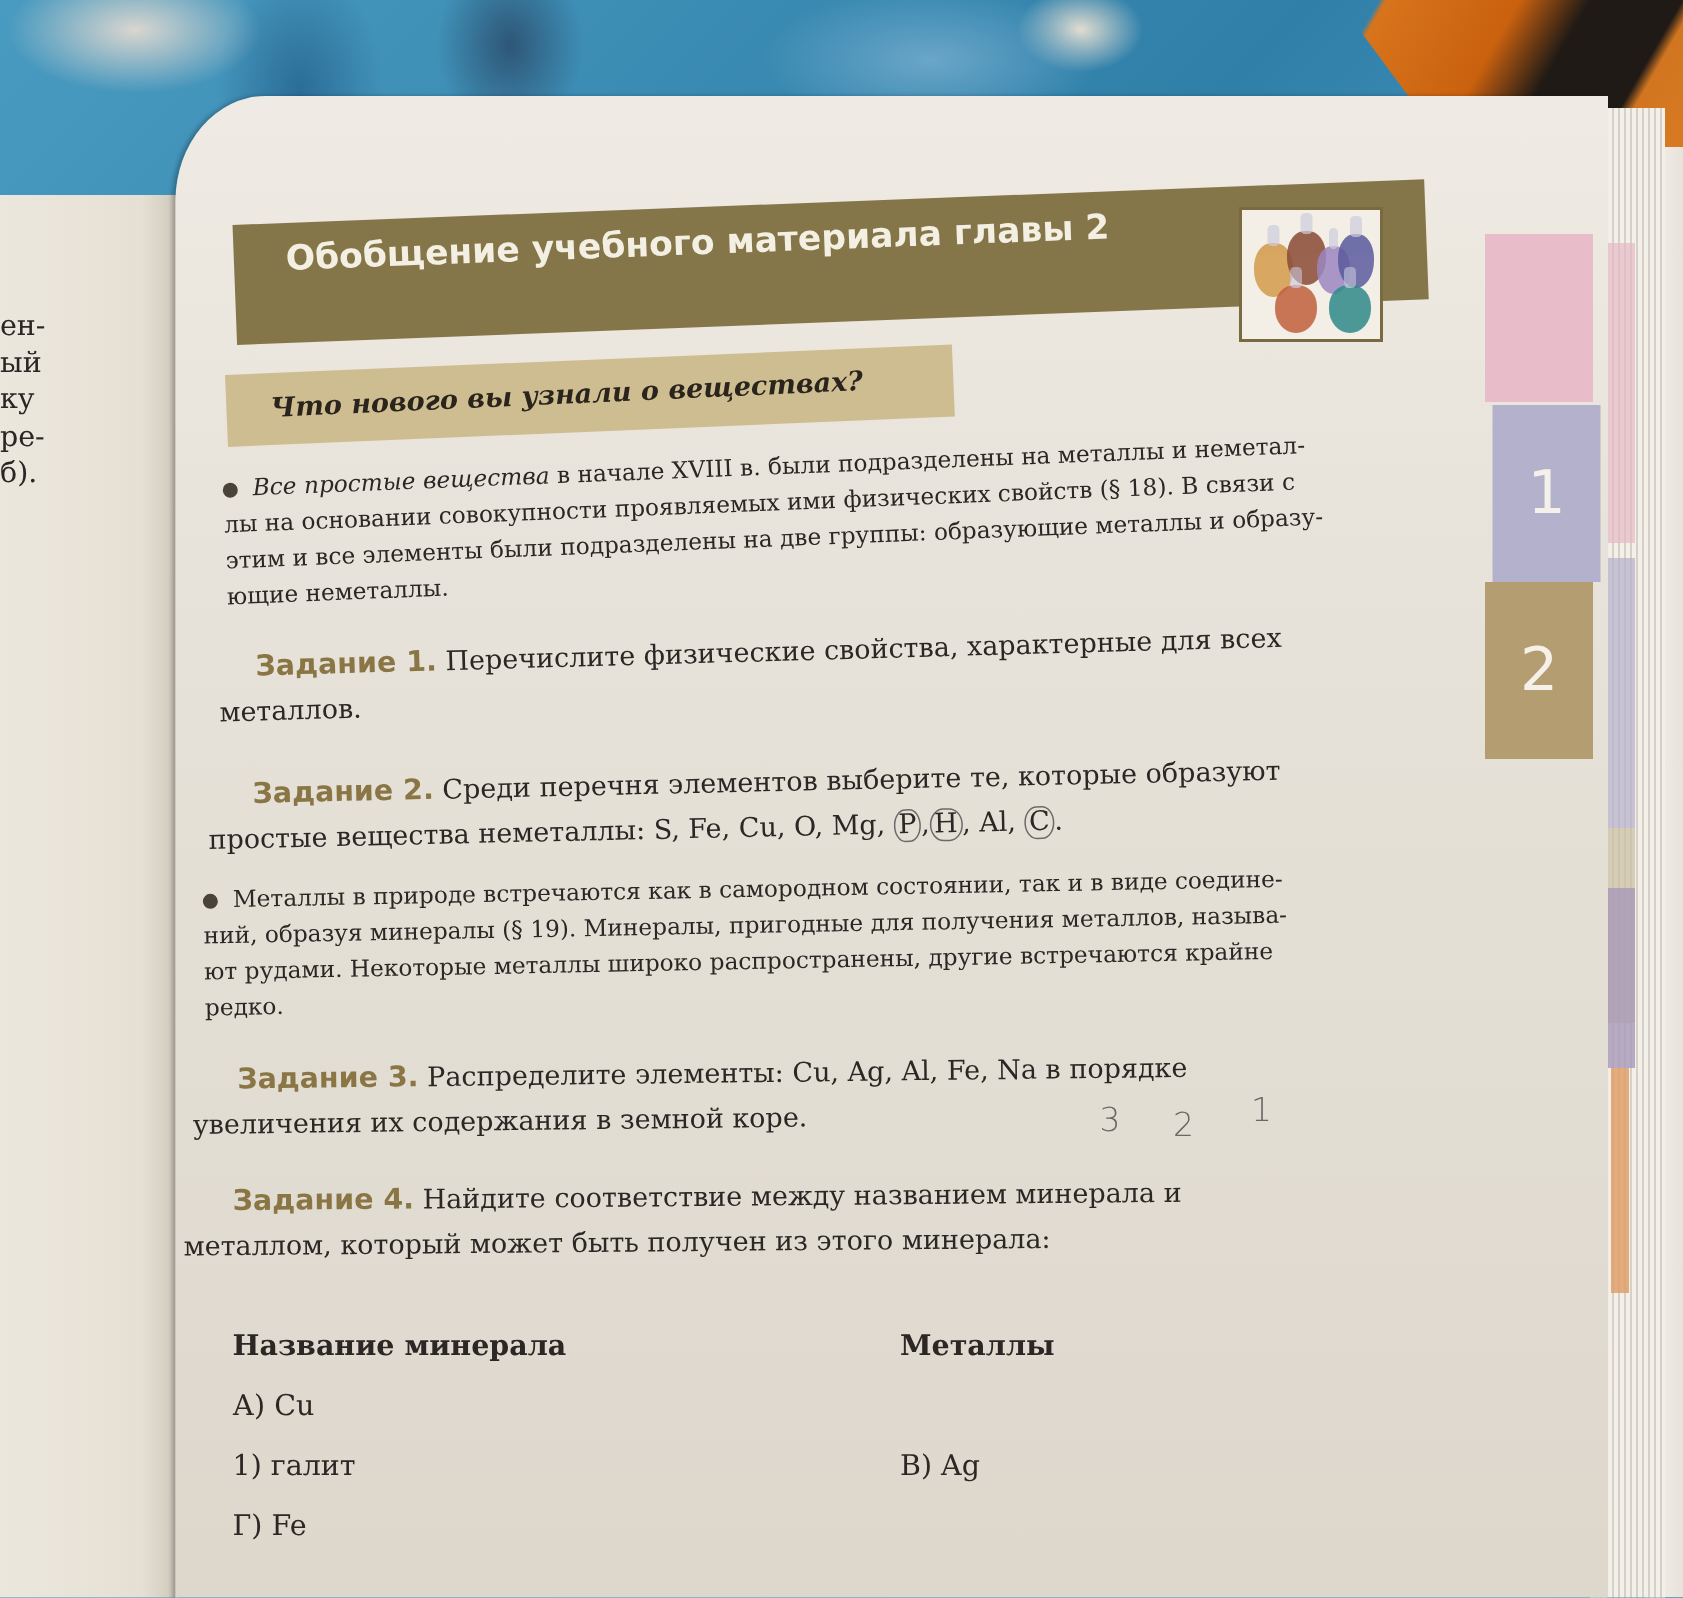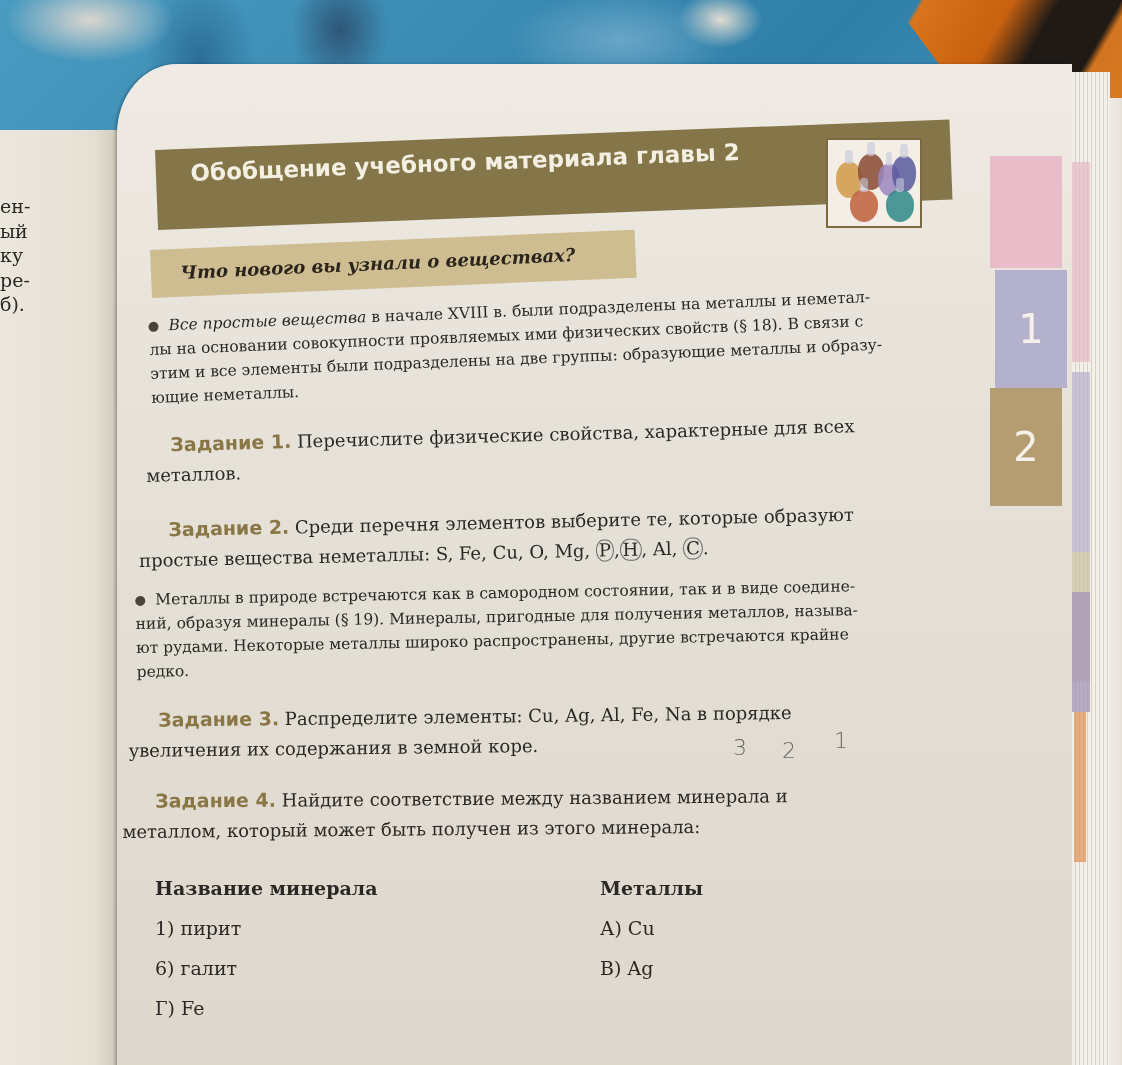--- a/index.html
+++ b/index.html
@@ -24,21 +24,21 @@
     position: absolute; right: 0; top: 0; width: 320px; height: 260px;
     background: linear-gradient(120deg, rgba(0,0,0,0) 0%, rgba(0,0,0,0) 25%, #d8741c 26%, #c9610f 45%, #1f1a16 55%, #1f1a16 68%, #d27520 70%, #e08326 100%);
     clip-path: polygon(28% 0, 100% 0, 100% 100%, 80% 100%, 55% 45%);
   }
   
   .left-page {
     position: absolute; left: 0; top: 130px; width: 118px; height: 940px;
     background: linear-gradient(90deg, #ece7dd 0%, #e6e0d4 80%, #cfc8bb 100%);
   }
   .left-page .frag {
-    position: absolute; left: 0; top: 64px;
+    position: absolute; left: 0; top: 75px;
     font-size: 19px; line-height: 24.5px; color: #2a2623;
   }
   
   .page {
     position: absolute; left: 117px; top: 64px; width: 955px; height: 1010px;
     background: linear-gradient(180deg, #efebe4 0%, #e9e4db 25%, #e3ded4 60%, #ddd7cc 100%);
     border-top-left-radius: 60px 70px;
     box-shadow: -2px 0 3px rgba(0,0,0,0.25);
   }
   .page-edges {
@@ -109,21 +109,21 @@
   .circled { display:inline-block; border: 1.5px solid #6b6a6a; border-radius: 50% / 60%; padding: 0 2px; line-height: 20px; }
   .handwrite {
     position: absolute; font-family: "DejaVu Sans", sans-serif; font-weight: 300;
     color: #6b6766; font-size: 22px;
   }
 
   .mineral-table {
     position: absolute; left: 155px; top: 868px; width: 560px;
     font-family: "DejaVu Serif", serif; color: #2b2724; font-size: 19px;
   }
-  .mineral-table .row { display: flex; height: 40px; align-items: center; }
+  .mineral-table .row { display: flex; height: 40px; align-items: flex-end; }
   .mineral-table .c1 { width: 445px; }
   .mineral-table .hdr { font-weight: bold; }
 </style>
 </head>
 <body>
 
 <div class="bg-fabric"></div>
 <div class="bg-orange"></div>
 
 <div class="left-page">
@@ -203,23 +203,22 @@
   <div><span class="task-label" style="margin-left:33px">Задание 4.</span> <span>Найдите соответствие между названием минерала и</span></div>
   <div>металлом, который может быть получен из этого минерала:</div>
 </div>
 
 <div class="mineral-table">
   <div class="row hdr">
     <div class="c1">Название минерала</div>
     <div>Металлы</div>
   </div>
   <div class="row">
-    <div class="c1">1) пирит</div>
     <div>А) Cu</div>
   </div>
   <div class="row">
-    <div class="c1">6) галит</div>
+    <div class="c1">1) галит</div>
     <div>В) Ag</div>
   </div>
   <div class="row">
     <div>Г) Fe</div>
   </div>
 </div>
 
 </body></html>

